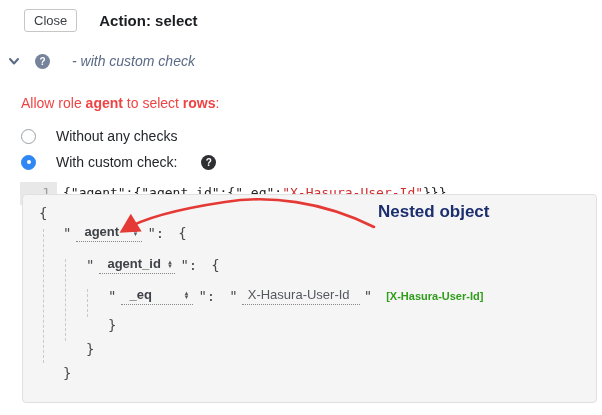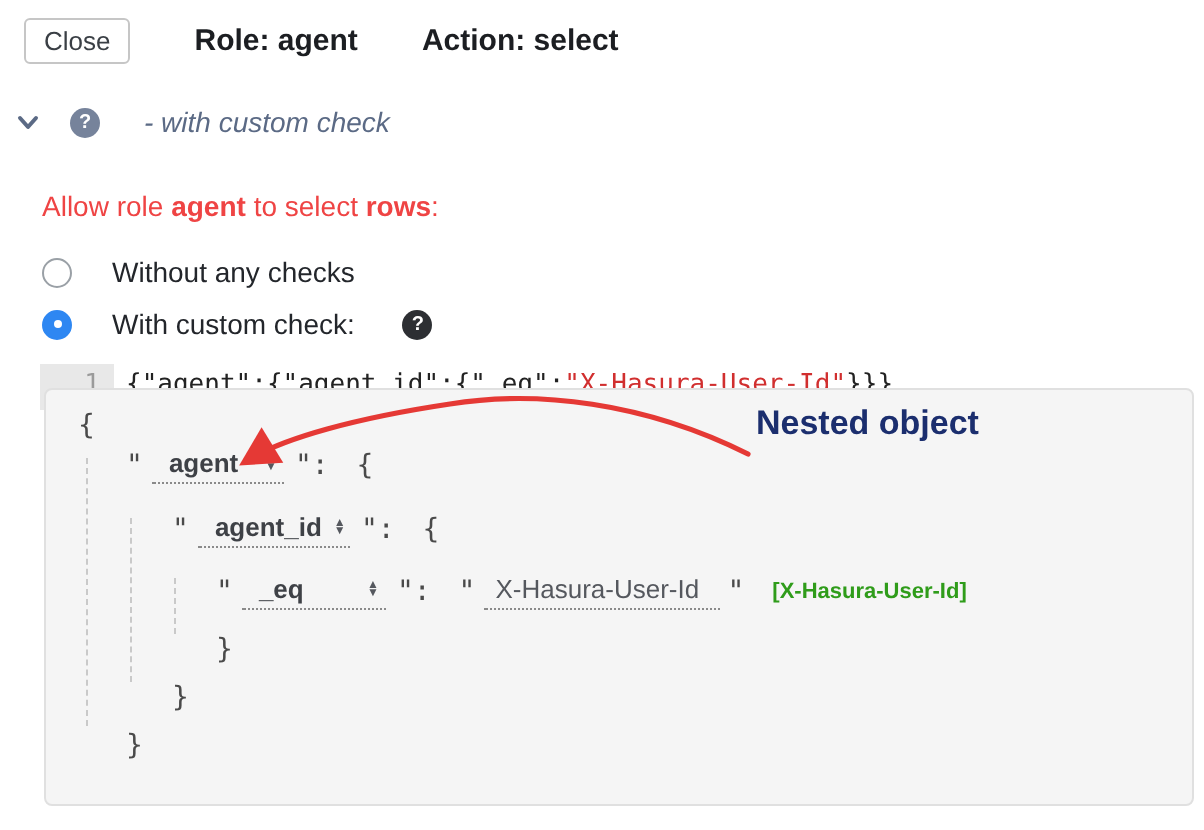--- a/index.html
+++ b/index.html
@@ -1,21 +1,21 @@
 <!DOCTYPE html>
 <html><head>
 <meta charset="utf-8">
 <style>
   * { margin: 0; padding: 0; box-sizing: border-box; }
   html, body { width: 602px; height: 415px; background: #ffffff;
     font-family: "Liberation Sans", sans-serif; color: #1f2126; overflow: hidden; }
   .page { position: relative; width: 602px; height: 415px; }
 
   
-  .hdr { display: flex; align-items: center; gap: 32px; padding: 9px 0 0 12px; }
+  .hdr { display: flex; align-items: center; gap: 22px; padding: 9px 0 0 24px; }
   .close-btn { font-size: 13px; color: #3a3f45; background: #fff;
     border: 1px solid #c6c6c6; border-radius: 3px; padding: 3px 9px; cursor: pointer; }
   .hdr-bold { font-size: 15px; font-weight: bold; color: #1c1e22; }
 
   
   .sect { display: flex; align-items: center; margin: 21px 0 0 8px; color: #5b6a85; }
   .chev { width: 12px; height: 12px; margin-right: 8px; }
   .sect-title { font-size: 15px; font-weight: bold; }
   .help-circle { display: inline-flex; align-items: center; justify-content: center;
     width: 15px; height: 15px; border-radius: 50%; background: #76839b; color: #fff;
@@ -72,21 +72,20 @@
   .arrow-svg { position: absolute; left: 0; top: 0; width: 602px; height: 415px;
     pointer-events: none; z-index: 6; }
 </style>
 </head>
 <body>
 
 <div class="page">
 
   <div class="hdr">
     <button class="close-btn">Close</button>
-    <span class="hdr-bold">Role: agent</span>
     <span class="hdr-bold">Action: select</span>
   </div>
 
   <div class="sect">
     <svg class="chev" viewBox="0 0 12 12">
         <polyline points="2,4 6,8.5 10,4" fill="none" stroke="#5b6a85" stroke-width="2" stroke-linecap="round" stroke-linejoin="round"></polyline>
       </svg>
     <span class="help-circle">?</span>
     <span class="sect-note">- with custom check</span>
   </div>

